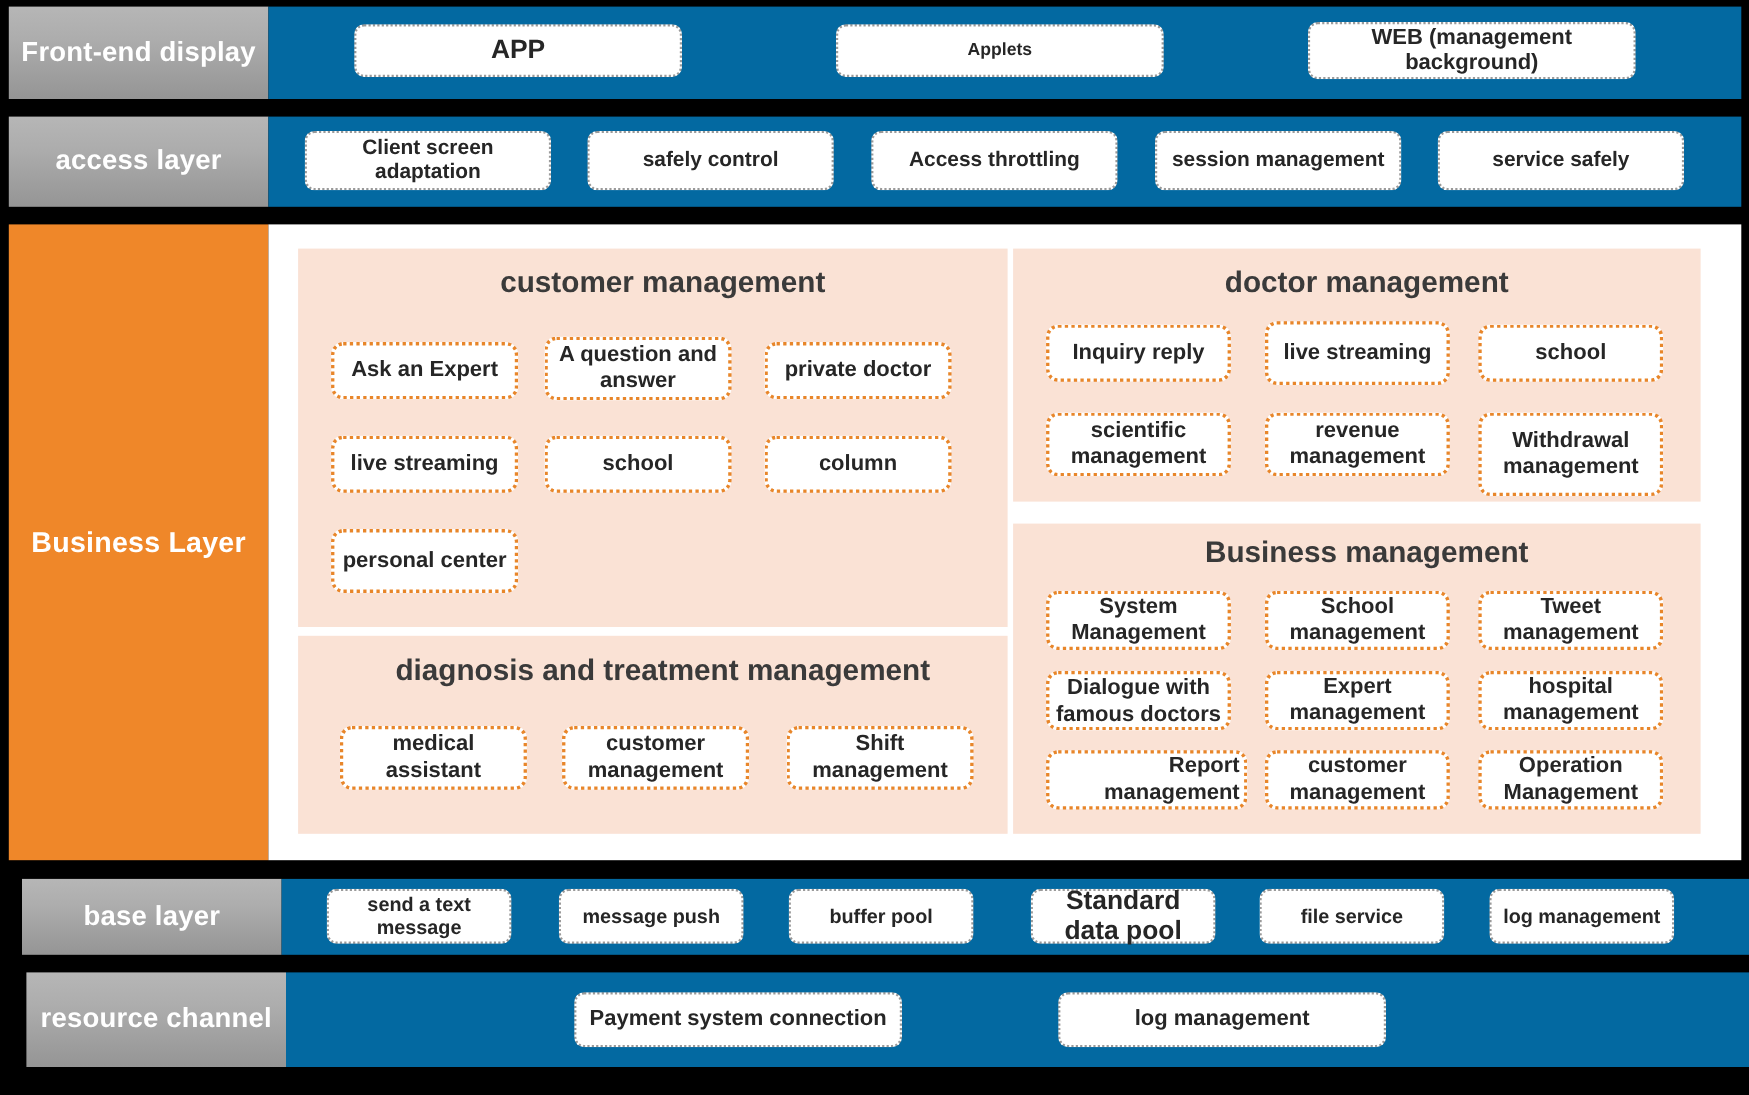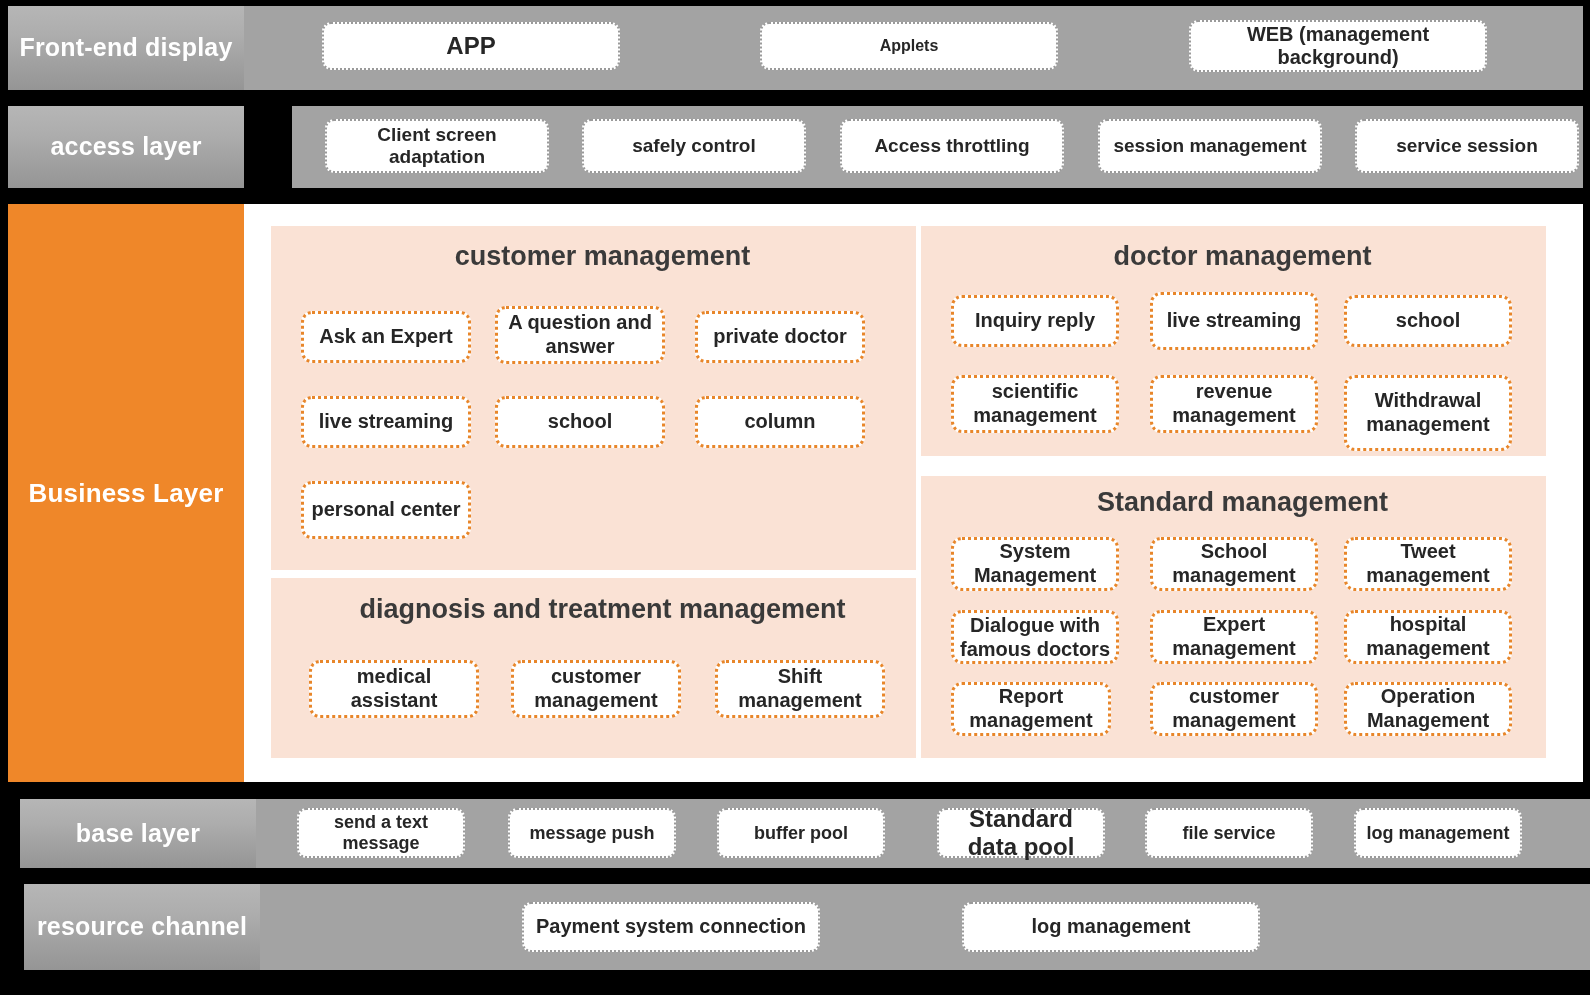--- a/index.html
+++ b/index.html
@@ -24,21 +24,21 @@
     letter-spacing:.2px;
     box-sizing:border-box;padding:2px 6px;
   }
   .band-label.orange{
     background:#ef8729;
     font-size:26px;
   }
 
   .band-body{
     flex:1 1 auto;
-    background:#a3a3a3;
+    background:#0369a1;
     display:flex;align-items:center;
     position:relative;
     box-sizing:border-box;
   }
   .band-body.white{background:#ffffff;}
 
   
   .chip{
     background:#ffffff;
     border:2px dotted #9a9a9a;
@@ -86,28 +86,28 @@
 
   <div class="band" style="left:8px;top:6px;width:1575px;height:84px;">
     <div class="band-label">Front-end display</div>
     <div class="band-body">
       <div class="chip" style="position:absolute;left:78px;top:16px;width:298px;height:48px;font-size:24px;">APP</div>
       <div class="chip" style="position:absolute;left:516px;top:16px;width:298px;height:48px;font-size:16px;">Applets</div>
       <div class="chip" style="position:absolute;left:945px;top:14px;width:298px;height:52px;font-size:20px;">WEB (management background)</div>
     </div>
   </div>
 
-  <div class="band" style="left:8px;top:106px;width:1575px;height:82px;gap:48px;">
+  <div class="band" style="left:8px;top:106px;width:1575px;height:82px;">
     <div class="band-label">access layer</div>
     <div class="band-body">
       <div class="chip" style="position:absolute;left:33px;top:13px;width:224px;height:54px;">Client screen adaptation</div>
       <div class="chip" style="position:absolute;left:290px;top:13px;width:224px;height:54px;">safely control</div>
       <div class="chip" style="position:absolute;left:548px;top:13px;width:224px;height:54px;">Access throttling</div>
       <div class="chip" style="position:absolute;left:806px;top:13px;width:224px;height:54px;">session management</div>
-      <div class="chip" style="position:absolute;left:1063px;top:13px;width:224px;height:54px;">service session</div>
+      <div class="chip" style="position:absolute;left:1063px;top:13px;width:224px;height:54px;">service safely</div>
     </div>
   </div>
 
   <div class="band" style="left:8px;top:204px;width:1575px;height:578px;">
     <div class="band-label orange">Business Layer</div>
     <div class="band-body white">
 
       <div class="panel" style="left:27px;top:22px;width:645px;height:344px;">
         <div class="panel-title" style="padding-top:16px;">customer management</div>
 
@@ -136,31 +136,31 @@
         <div class="cell" style="left:30px;top:69px;width:168px;height:52px;">Inquiry reply</div>
         <div class="cell" style="left:229px;top:66px;width:168px;height:58px;">live streaming</div>
         <div class="cell" style="left:423px;top:69px;width:168px;height:52px;">school</div>
 
         <div class="cell" style="left:30px;top:149px;width:168px;height:58px;">scientific management</div>
         <div class="cell" style="left:229px;top:149px;width:168px;height:58px;">revenue management</div>
         <div class="cell" style="left:423px;top:149px;width:168px;height:76px;">Withdrawal management</div>
       </div>
 
       <div class="panel" style="left:677px;top:272px;width:625px;height:282px;">
-        <div class="panel-title" style="padding-top:12px;">Standard management</div>
+        <div class="panel-title" style="padding-top:12px;">Business management</div>
 
         <div class="cell" style="left:30px;top:61px;width:168px;height:54px;">System Management</div>
         <div class="cell" style="left:229px;top:61px;width:168px;height:54px;">School management</div>
         <div class="cell" style="left:423px;top:61px;width:168px;height:54px;">Tweet management</div>
 
         <div class="cell overflow" style="left:30px;top:134px;width:168px;height:54px;">Dialogue with famous doctors</div>
         <div class="cell" style="left:229px;top:134px;width:168px;height:54px;">Expert management</div>
         <div class="cell" style="left:423px;top:134px;width:168px;height:54px;">hospital management</div>
 
-        <div class="cell" style="left:30px;top:206px;width:160px;height:54px;">Report management</div>
+        <div class="cell" style="left:30px;top:206px;width:183px;height:54px;text-align:right;">Report management</div>
         <div class="cell" style="left:229px;top:206px;width:168px;height:54px;">customer management</div>
         <div class="cell" style="left:423px;top:206px;width:168px;height:54px;">Operation Management</div>
       </div>
 
     </div>
   </div>
 
   <div class="band" style="left:20px;top:799px;width:1575px;height:69px;">
     <div class="band-label">base layer</div>
     <div class="band-body">

